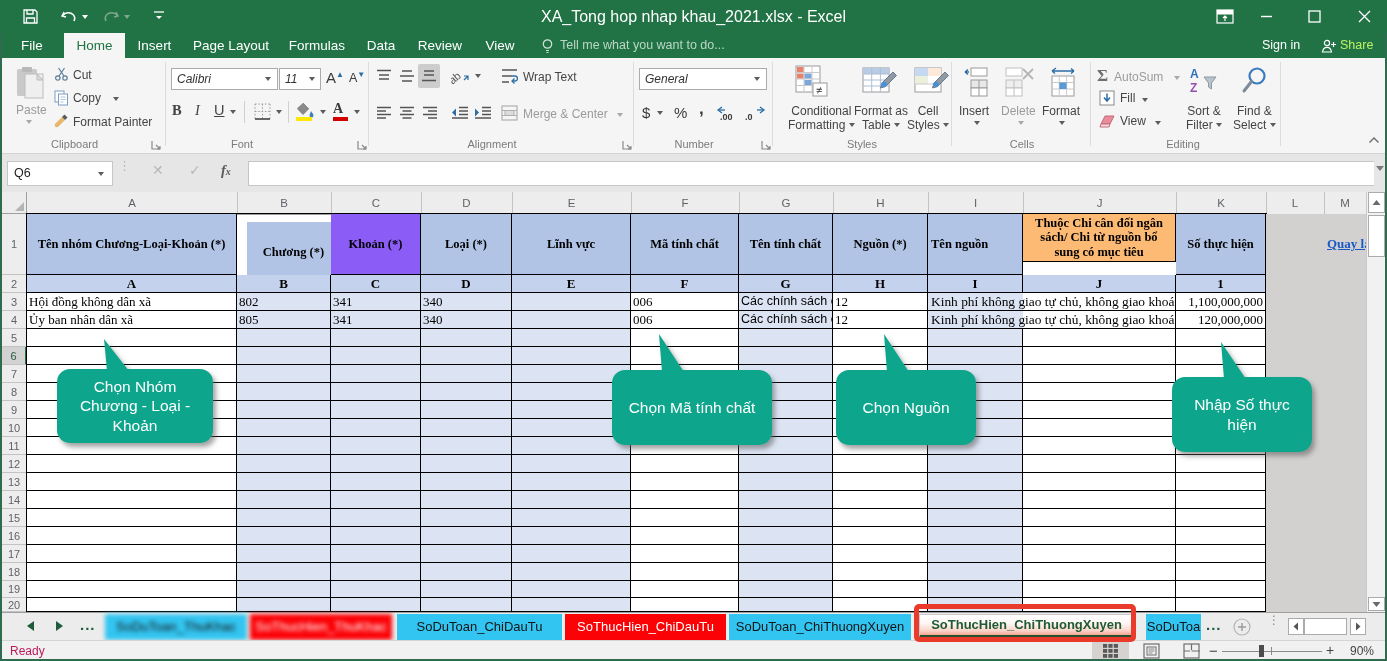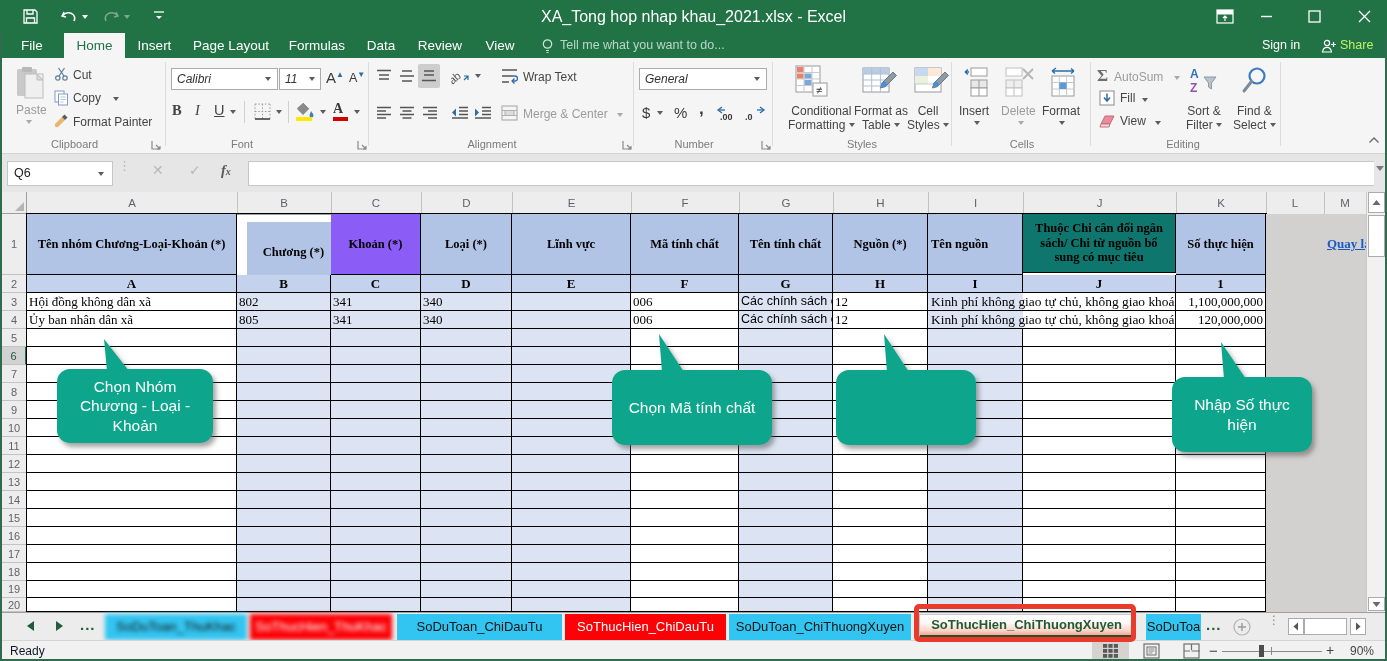--- a/index.html
+++ b/index.html
@@ -60,21 +60,21 @@
 #tabbar{position:absolute;left:0;top:612px;width:1387px;height:28px;background:#ececec;border-top:1px solid #9f9f9f;box-sizing:border-box;}
 .stab{position:absolute;top:1px;height:26px;font-size:13px;text-align:center;line-height:26px;overflow:hidden;white-space:nowrap;}
 .stab.cyan{background:#33c5f1;color:#141414;}
 .stab.red{background:#fb0207;color:#fff;}
 .stab.blurred{filter:blur(2px);}
 .stab.active{top:1px;height:24px;background:linear-gradient(180deg,#ffffff 0%,#fff7f5 40%,#fbd4c9 78%,#f4a695 100%);color:#1e5b33;font-weight:bold;border:1px solid #c9c9c9;border-bottom:3px solid #24522f;box-sizing:border-box;line-height:20px;}
 .navarr{position:absolute;width:0;height:0;border-top:5px solid transparent;border-bottom:5px solid transparent;}
 .dots{position:absolute;color:#1f5c3d;font-weight:bold;font-size:15px;letter-spacing:1px;}
 
 #statusbar{position:absolute;left:0;top:640px;width:1387px;height:21px;background:#f1f1f1;border-top:1px solid #d4d4d4;box-sizing:border-box;}
-#statusbar .ready{position:absolute;left:10px;top:3px;font-size:12px;color:#0f172a;}
+#statusbar .ready{position:absolute;left:10px;top:3px;font-size:12px;color:#be185d;}
 #zoomlbl{position:absolute;left:1342px;top:3px;font-size:12px;color:#444;width:40px;text-align:center;}
 
 .frame{position:absolute;background:#2e6b4f;z-index:99;}
 svg{display:block;}
 </style>
 </head>
 <body>
 <div id="app">
 
 <div id="titlebar">
@@ -641,21 +641,21 @@
         <div class="cell" style="left: 928px; top: 245px; width: 95px; height: 18px; background: rgb(220, 228, 244);"></div>
         <div class="cell" style="left: 928px; top: 263px; width: 95px; height: 18px; background: rgb(220, 228, 244);"></div>
         <div class="cell" style="left: 928px; top: 281px; width: 95px; height: 18px; background: rgb(220, 228, 244);"></div>
         <div class="cell" style="left: 928px; top: 299px; width: 95px; height: 18px; background: rgb(220, 228, 244);"></div>
         <div class="cell" style="left: 928px; top: 317px; width: 95px; height: 18px; background: rgb(220, 228, 244);"></div>
         <div class="cell" style="left: 928px; top: 335px; width: 95px; height: 18px; background: rgb(220, 228, 244);"></div>
         <div class="cell" style="left: 928px; top: 353px; width: 95px; height: 18px; background: rgb(220, 228, 244);"></div>
         <div class="cell" style="left: 928px; top: 371px; width: 95px; height: 18px; background: rgb(220, 228, 244);"></div>
         <div class="cell" style="left: 928px; top: 389px; width: 95px; height: 17px; background: rgb(220, 228, 244);"></div>
         <div class="cell" style="left: 928px; top: 406px; width: 95px; height: 14px; background: rgb(220, 228, 244);"></div>
-        <div class="cell" style="left: 1023px; top: 22px; width: 153px; height: 59px; background: #0f766e; display: flex; align-items: center; justify-content: center;">
+        <div class="cell" style="left: 1023px; top: 22px; width: 153px; height: 48px; background: #fdba74; display: flex; align-items: center; justify-content: center;">
           <div style="font-family: &quot;Liberation Serif&quot;, &quot;DejaVu Serif&quot;, serif; font-weight: bold; font-size: 12.5px; line-height: 14.5px; text-align: center; padding: 0px 3px; width: 136px;">Thuộc Chi cân đối ngân sách/ Chi từ nguồn bổ sung có mục tiêu</div>
         </div>
         <div class="cell" style="left: 1023px; top: 83px; width: 153px; height: 18px; background: rgb(196, 210, 237); font-family: &quot;Liberation Serif&quot;, &quot;DejaVu Serif&quot;, serif; font-weight: bold; font-size: 13px; text-align: center; line-height: 17px;">J</div>
         <div class="cell" style="left: 1023px; top: 101px; width: 153px; height: 18px; background: rgb(255, 255, 255);"></div>
         <div class="cell" style="left: 1023px; top: 119px; width: 153px; height: 18px; background: rgb(255, 255, 255);"></div>
         <div class="cell" style="left: 1023px; top: 137px; width: 153px; height: 18px; background: rgb(255, 255, 255);"></div>
         <div class="cell" style="left: 1023px; top: 155px; width: 153px; height: 18px; background: rgb(255, 255, 255);"></div>
         <div class="cell" style="left: 1023px; top: 173px; width: 153px; height: 18px; background: rgb(255, 255, 255);"></div>
         <div class="cell" style="left: 1023px; top: 191px; width: 153px; height: 18px; background: rgb(255, 255, 255);"></div>
         <div class="cell" style="left: 1023px; top: 209px; width: 153px; height: 18px; background: rgb(255, 255, 255);"></div>
@@ -758,20 +758,23 @@
             <defs>
               <filter id="csh2" x="-30%" y="-30%" width="170%" height="170%">
                 <feDropShadow dx="3" dy="4" stdDeviation="2.6" flood-color="#5a5a5a" flood-opacity="0.55"></feDropShadow>
               </filter>
             </defs>
             <g filter="url(#csh2)">
               <path d="M60 4 L63 42 L85 42 Z" fill="#0fa58c"></path>
               <rect x="12" y="40" width="140" height="75" rx="13" fill="#0fa58c"></rect>
             </g>
           </svg>
+          <div class="ctxt" style="left: 20px; top: 40px; width: 124px; height: 75px; display: flex; align-items: center; justify-content: center;">
+            <div>Chọn Nguồn</div>
+          </div>
         </div>
         <div class="callout" style="left: 1160px; top: 146px; width: 178px; height: 126px;">
           <svg width="178" height="126" style="position:absolute;left:0;top:0;overflow:visible">
             <defs>
               <filter id="csh3" x="-30%" y="-30%" width="170%" height="170%">
                 <feDropShadow dx="3" dy="4" stdDeviation="2.6" flood-color="#5a5a5a" flood-opacity="0.55"></feDropShadow>
               </filter>
             </defs>
             <g filter="url(#csh3)">
               <path d="M61 4 L64 41 L86 41 Z" fill="#0fa58c"></path>

